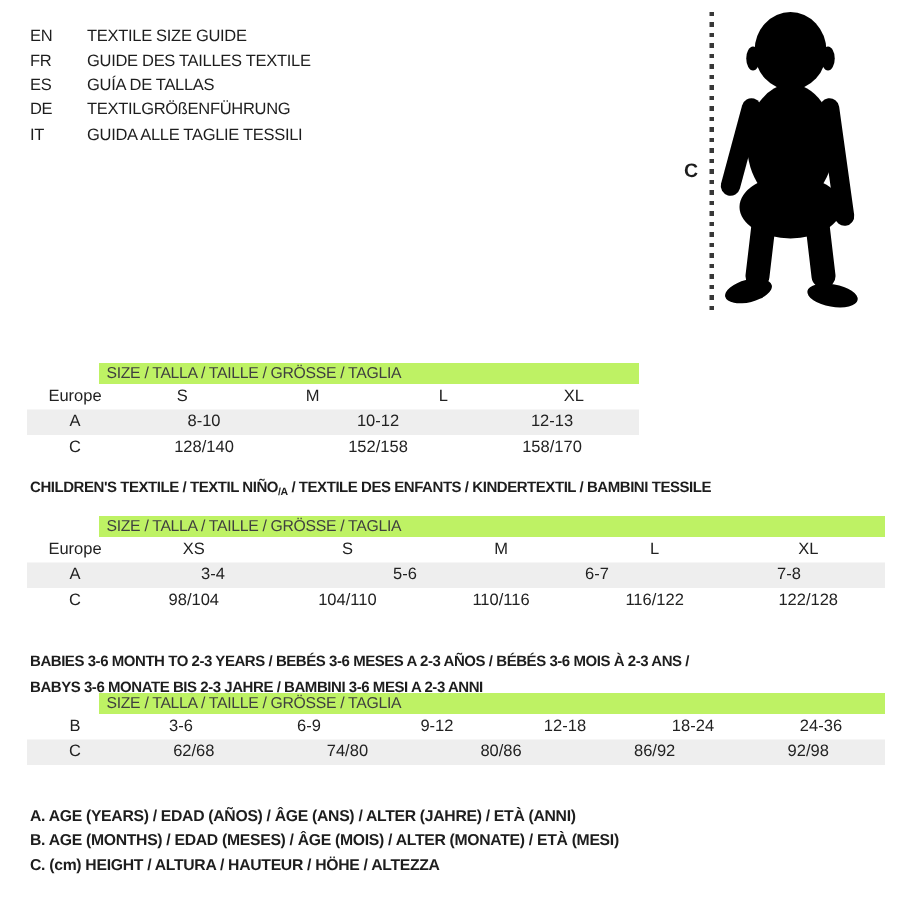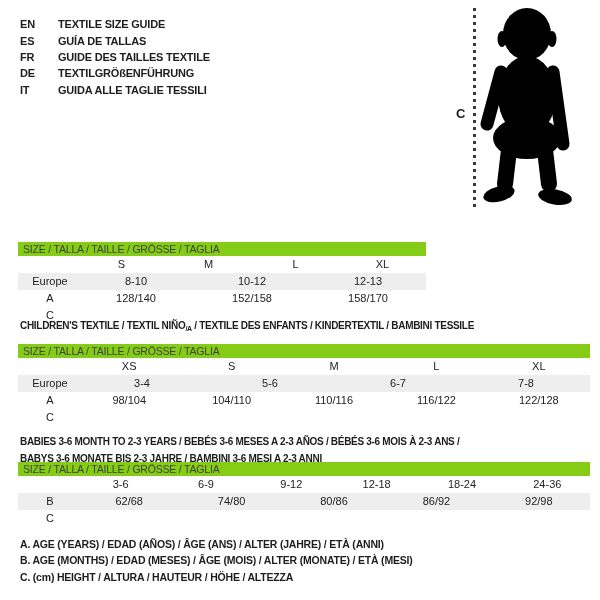--- a/index.html
+++ b/index.html
@@ -3,61 +3,61 @@
 <meta charset="utf-8">
 <style>
   html,body{margin:0;padding:0;background:#fff;}
   #canvas{
     position:relative;width:600px;height:600px;background:#ffffff;overflow:hidden;
     font-family:"Liberation Sans",sans-serif;color:#1d1d1d;
   }
   
   .lang-block{position:absolute;top:16px;left:20px;}
   .lang-row{display:flex;height:16.4px;align-items:center;
-    font-size:11px;font-weight:bold;letter-spacing:-0.2px;white-space:nowrap;}
+    font-size:11px;font-weight:normal;letter-spacing:-0.2px;white-space:nowrap;}
   .lang-code{width:38px;flex:0 0 38px;}
   
   .dash-line{position:absolute;left:473px;top:8px;width:2.5px;height:200px;
     background:repeating-linear-gradient(to bottom,#383838 0 3px,transparent 3px 7px);}
   .c-label{position:absolute;left:456px;top:106px;font-size:13px;font-weight:bold;}
   .baby-svg{position:absolute;left:479px;top:4px;width:96px;height:204px;}
   
   .tbl-title{position:absolute;left:20px;font-size:10px;font-weight:bold;
     letter-spacing:-0.3px;white-space:nowrap;line-height:16.5px;}
   .tbl-title sub{font-size:7px;vertical-align:-2px;}
   
   .size-table{position:absolute;left:18px;}
-  .band{height:14px;line-height:14px;background:#84cc16;color:#3f3f3f;
-    font-size:10.5px;letter-spacing:-0.2px;padding-left:5px;}
+  .band{height:14px;line-height:14px;background:#bef264;color:#3f3f3f;
+    font-size:10.5px;letter-spacing:-0.2px;padding-left:5px;margin-left:48px;}
   .trow{display:flex;height:17px;line-height:17px;font-size:11px;color:#222;}
   .trow.shaded{background:#eeeeee;}
-  .tlabel{flex:0 0 56px;padding-left:4px;text-align:center;margin-top:17px;}
+  .tlabel{flex:0 0 56px;padding-left:4px;text-align:center;}
   .tcell{flex:1;text-align:center;}
   
   .legend{position:absolute;left:20px;top:536px;}
   .legend-line{height:16.3px;line-height:16.3px;font-size:10.5px;font-weight:bold;
     letter-spacing:-0.2px;white-space:nowrap;}
 </style>
 </head>
 <body>
 
 <div id="canvas">
 
   <div class="lang-block">
     <div class="lang-row">
       <span class="lang-code">EN</span>
       <span>TEXTILE SIZE GUIDE</span>
     </div>
     <div class="lang-row">
+      <span class="lang-code">FR</span>
+      <span>GUIDE DES TAILLES TEXTILE</span>
+    </div>
+    <div class="lang-row">
       <span class="lang-code">ES</span>
       <span>GUÍA DE TALLAS</span>
-    </div>
-    <div class="lang-row">
-      <span class="lang-code">FR</span>
-      <span>GUIDE DES TAILLES TEXTILE</span>
     </div>
     <div class="lang-row">
       <span class="lang-code">DE</span>
       <span>TEXTILGRÖßENFÜHRUNG</span>
     </div>
     <div class="lang-row">
       <span class="lang-code">IT</span>
       <span>GUIDA ALLE TAGLIE TESSILI</span>
     </div>
   </div>

